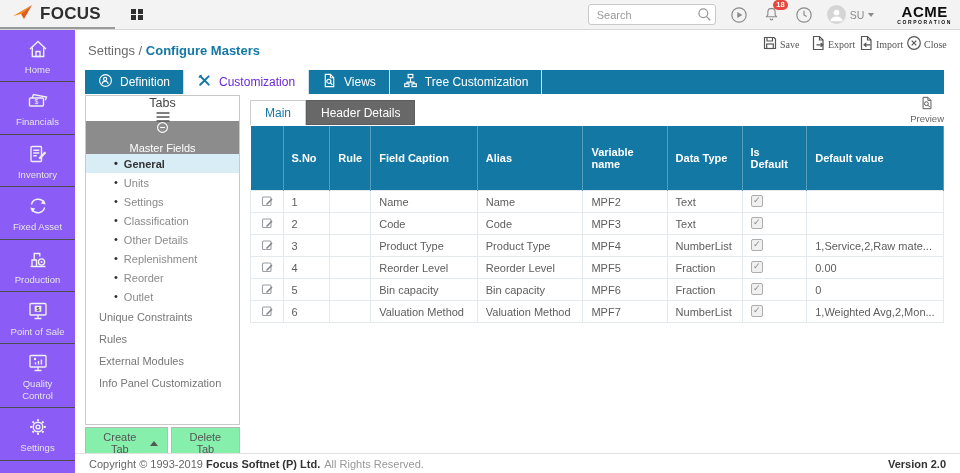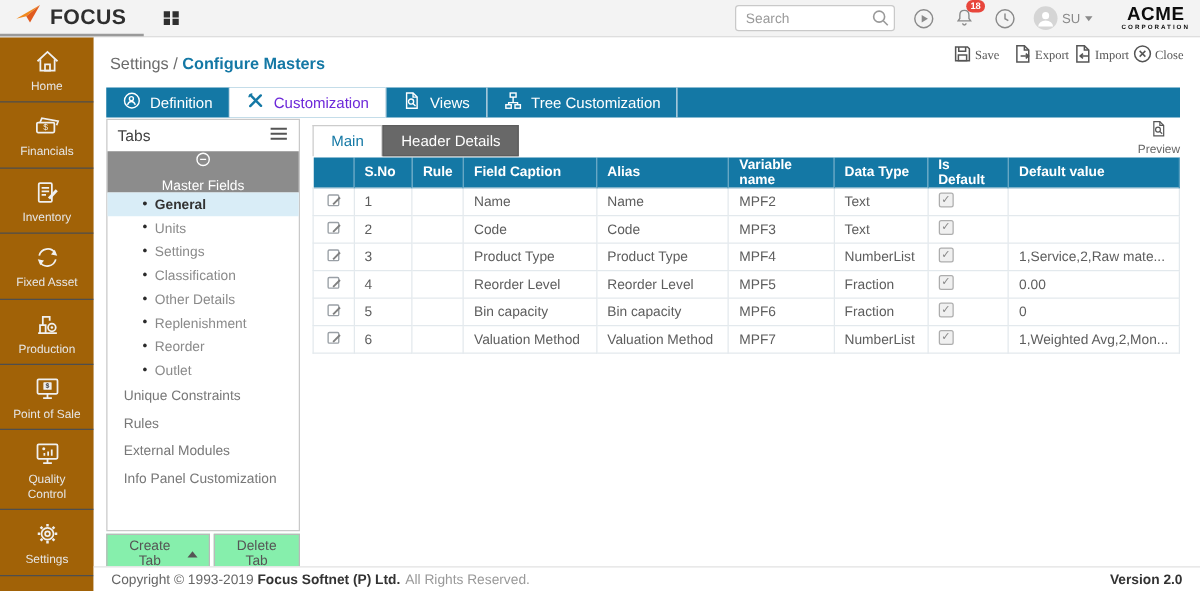--- a/index.html
+++ b/index.html
@@ -29,21 +29,21 @@
   .avatar { width:19px; height:19px; border-radius:50%; background:#d5d5d5; overflow:hidden; }
   .user-cluster { display:flex; align-items:center; gap:4px; cursor:pointer; }
   .user-label { font-size:10.5px; color:#8a8a8a; }
   .caret { width:0; height:0; border-left:3.5px solid transparent; border-right:3.5px solid transparent;
            border-top:4px solid #8a8a8a; }
   .company { text-align:center; line-height:1; padding-left:10px; }
   .company-name { font-size:15px; font-weight:bold; color:#0d0d0d; letter-spacing:0.5px; }
   .company-sub { font-size:5px; font-weight:bold; color:#0d0d0d; letter-spacing:1.6px; margin-top:1px; }
 
   
-  .sidebar { position:absolute; left:0; top:30px; width:75px; bottom:0; background:#a16207;
+  .sidebar { position:absolute; left:0; top:30px; width:75px; bottom:0; background:#8b5cf6;
              display:flex; flex-direction:column; }
   .side-item { display:flex; flex-direction:column; align-items:center; justify-content:center;
                gap:3px; padding:7px 2px 6px; border-bottom:1px solid #4e4e4e; cursor:pointer; }
   .side-item .lbl { font-size:9.5px; color:#e6e6e6; text-align:center; line-height:1.2; max-width:58px; }
   .sicon { width:24px; height:24px; }
   .sicon svg { stroke:#f0f0f0; fill:none; stroke-width:1.4; }
 
   
   .content { position:absolute; left:75px; top:30px; right:0; bottom:0; background:#fff; }
   .breadcrumb { position:absolute; left:13px; top:13px; font-size:13px; color:#6b6b6b; }
@@ -58,21 +58,21 @@
                  display:flex; }
   .mtab { display:flex; align-items:center; gap:7px; padding:0 13px; color:#fff; font-size:12px;
           cursor:pointer; border-right:1px solid #cfe0ea; }
   .mtab svg { stroke:#fff; fill:none; stroke-width:1.2; }
   .mtab.active { background:#fff; color:#6d28d9; }
   .mtab.active svg { stroke:#1478a5; }
 
   .left-panel { position:absolute; left:10px; top:65px; width:155px; height:330px;
                 border:1px solid #c9c9c9; background:#fff; }
   .panel-header { height:25px; display:flex; align-items:center; justify-content:space-between;
-                  padding:0 8px; font-size:12.5px; color:#444; }
+                  padding:0 8px; font-size:12.5px; color:#444;flex-direction:column; }
   .group-bar { height:33px; background:#8c8c8c; color:#fff; font-size:11px; display:flex;
                align-items:center; gap:6px; padding:0 7px; cursor:pointer;flex-direction:column; }
   .group-bar svg { stroke:#fff; fill:none; stroke-width:1.2; }
   .tree-item { height:19px; display:flex; align-items:center; gap:6px; padding-left:28px;
                font-size:11px; color:#8a8a8a; cursor:pointer; }
   .tree-item .bullet { color:#2b2b2b; font-size:11px; line-height:1; }
   .tree-item.active { background:#d9edf7; color:#333; font-weight:bold; }
   .root-item { height:22px; display:flex; align-items:center; padding-left:13px; font-size:11px;
                color:#777; cursor:pointer; }
 
@@ -87,21 +87,21 @@
   .vtab { height:25px; display:flex; align-items:center; padding:0 14px; font-size:12px; cursor:pointer; }
   .vtab.active { background:#fff; color:#1478a5; border:1px solid #ccc; border-bottom:none; }
   .vtab.dark { background:#686868; color:#fff; border:1px solid #5d5d5d; }
 
   .preview-btn { position:absolute; right:16px; top:66px; display:flex; flex-direction:column;
                  align-items:center; gap:1px; font-size:9.5px; color:#666; cursor:pointer; }
   .preview-btn svg { stroke:#555; fill:none; stroke-width:1.1; }
 
   table.grid { position:absolute; left:175px; top:96px; width:694px; border-collapse:collapse; }
   table.grid th { background:#1478a5; color:#fff; font-size:11px; font-weight:bold; text-align:left;
-                  padding:0 8px; height:21px; border-right:1px solid rgba(255,255,255,0.28); }
+                  padding:20px 8px; height:21px; border-right:1px solid rgba(255,255,255,0.28); }
   table.grid td { font-size:11px; color:#5d5d5d; padding:3px 8px; height:22px;
                   border:1px solid #e3e9ed; background:#fff; }
   table.grid td.icon-cell { text-align:center; padding:3px 2px; }
   .checkbox { display:inline-block; width:12px; height:12px; border:1px solid #adadad; background:#f0f0f0;
               border-radius:2px; position:relative; cursor:pointer; }
   .checkbox::after { content:"\2713"; position:absolute; left:1.5px; top:-1px; font-size:9px; color:#8a8a8a; }
 
   .footer { position:absolute; left:0; right:0; bottom:0; height:20px; border-top:1px solid #e2e2e2;
             background:#fff; display:flex; align-items:center; padding:0 14px; font-size:11px; color:#666; }
   .footer b { color:#333; }

